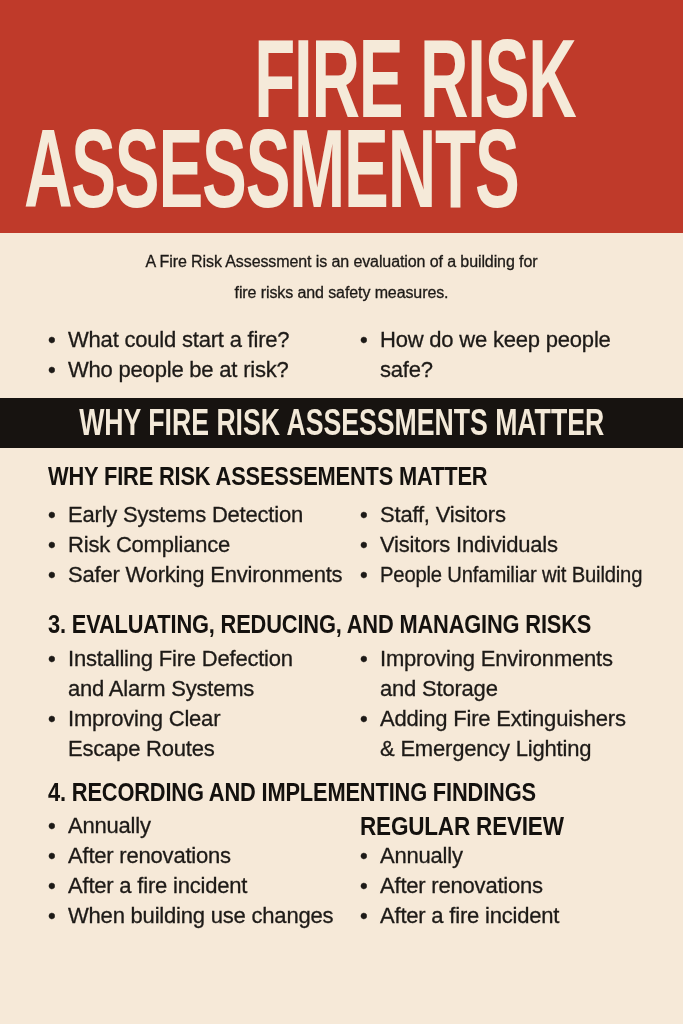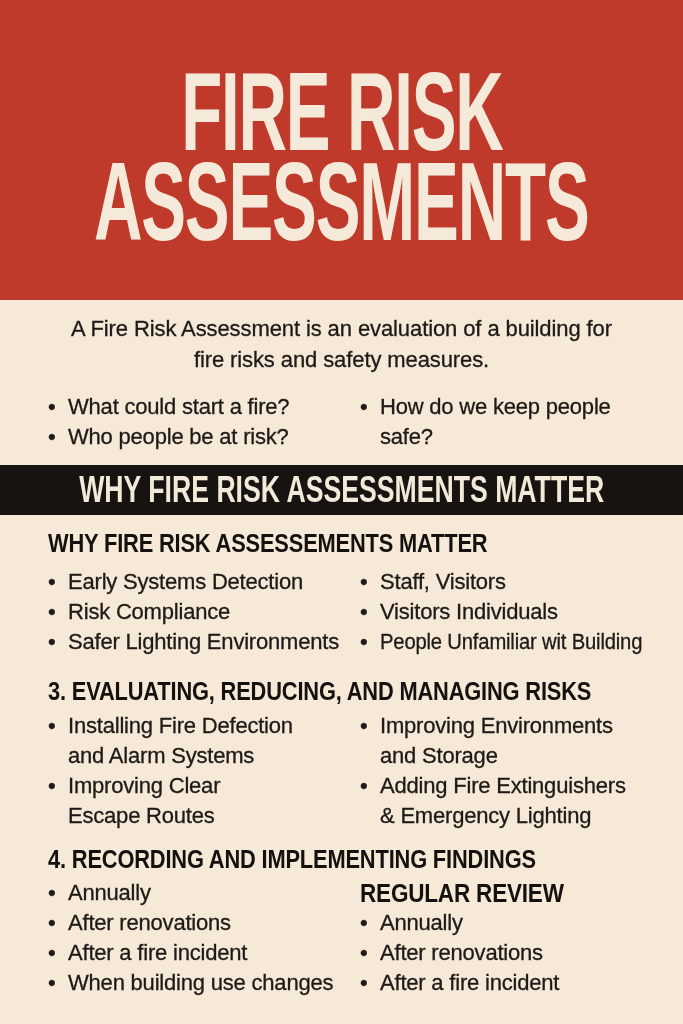--- a/index.html
+++ b/index.html
@@ -6,34 +6,34 @@
   .poster{
     position:relative;
     width:683px;height:1024px;
     background:#f6e9d8;
     font-family:"Liberation Sans", sans-serif;
     color:#1d1a17;
     overflow:hidden;
   }
   
   .header{
-    height:300px;background:#bf3a2a;
-    display:flex;flex-direction:column;align-items:center;justify-content:center;
+    height:233px;background:#bf3a2a;
+    display:flex;flex-direction:column;align-items:flex-end;justify-content:center;
     padding-top:14px;box-sizing:border-box;
   }
   .title-line{
     display:block;white-space:nowrap;
     font-weight:bold;font-size:112px;line-height:90px;
     color:#f5ead9;letter-spacing:-2px;
     transform:scaleX(0.60);transform-origin:center;
   }
   
   .intro{
     height:76px;box-sizing:border-box;padding:13px 18px 0;
-    text-align:center;font-size:22px;line-height:31px;font-weight:500;
+    text-align:center;font-size:16px;line-height:31px;font-weight:500;
     -webkit-text-stroke:0.3px;white-space:pre-line;letter-spacing:-0.1px;
   }
   
   .banner{
     height:50px;background:#171310;
     display:flex;align-items:center;justify-content:center;
   }
   .banner .banner-text{
     color:#f3e9d8;font-weight:bold;font-size:36px;white-space:nowrap;
     transform:scaleX(0.74);transform-origin:center;letter-spacing:0;
@@ -121,21 +121,21 @@
           <li class="bullet">
             <span class="dot">•</span>
             <span class="txt">Early Systems Detection</span>
           </li>
           <li class="bullet">
             <span class="dot">•</span>
             <span class="txt">Risk Compliance</span>
           </li>
           <li class="bullet">
             <span class="dot">•</span>
-            <span class="txt">Safer Lighting Environments</span>
+            <span class="txt">Safer Working Environments</span>
           </li>
         </ul>
       </div>
       <div class="col-right">
         <ul class="bullets">
           <li class="bullet">
             <span class="dot">•</span>
             <span class="txt">Staff, Visitors</span>
           </li>
           <li class="bullet">

